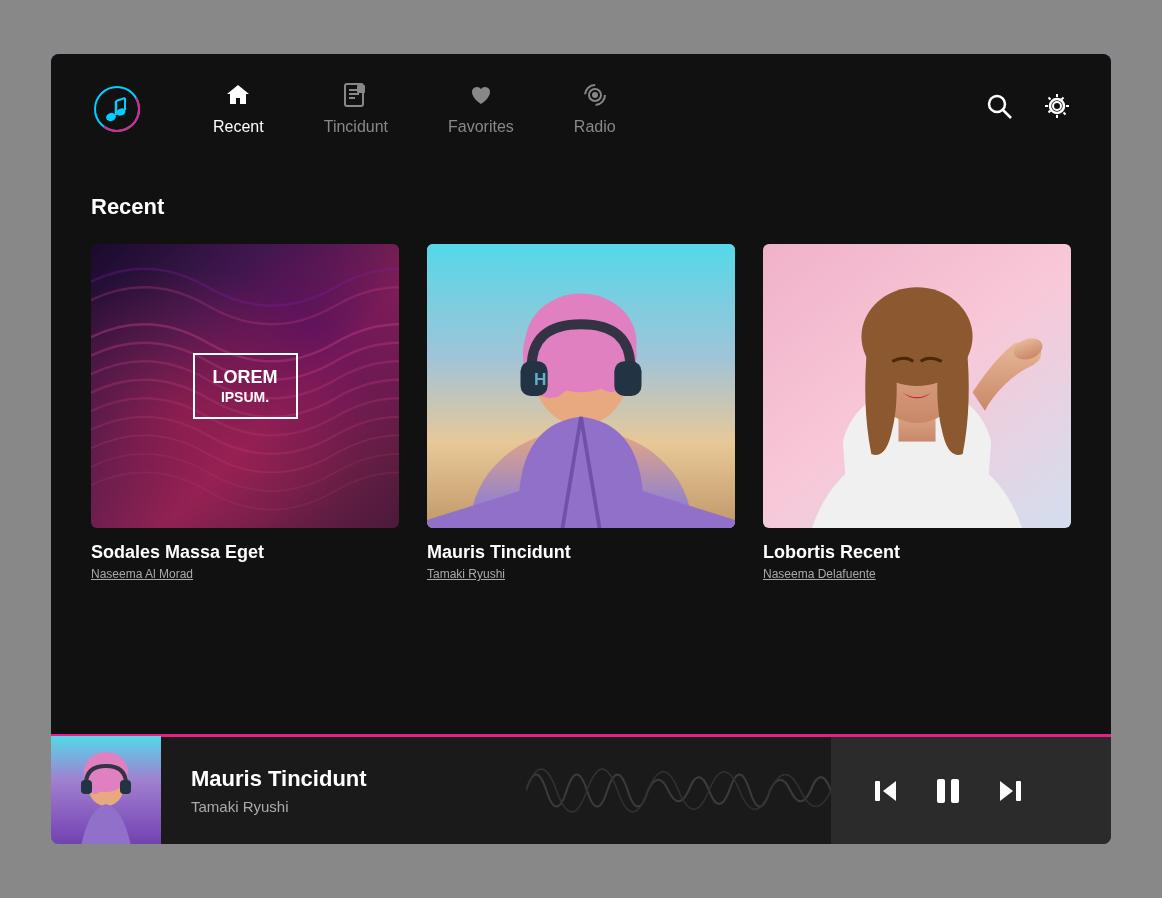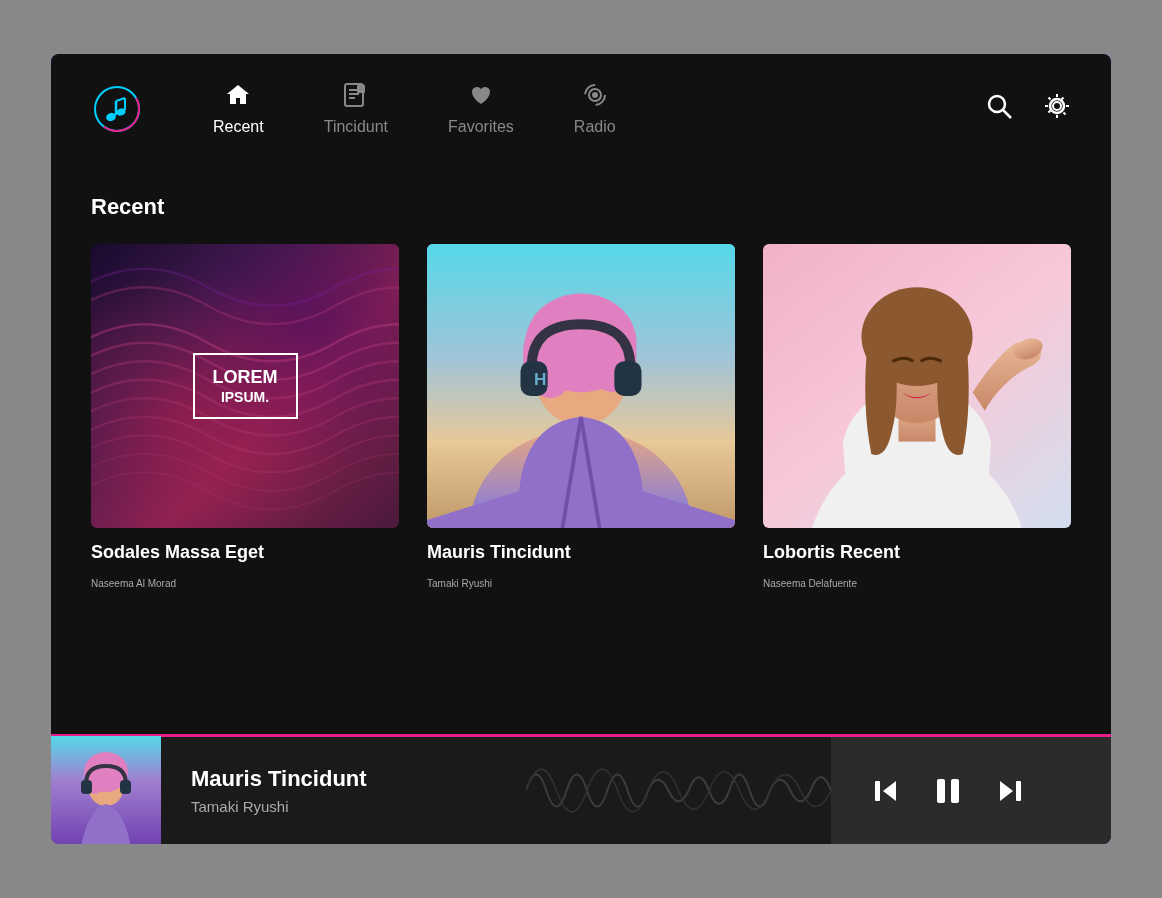--- a/index.html
+++ b/index.html
@@ -120,25 +120,26 @@
       position: absolute;
       inset: 0;
       background: radial-gradient(ellipse at 30% 60%, rgba(180, 30, 80, 0.5) 0%, transparent 60%),
                   radial-gradient(ellipse at 70% 30%, rgba(80, 10, 100, 0.6) 0%, transparent 50%);
     }
 
     .card-title {
       color: #fff;
       font-size: 18px;
       font-weight: 600;
-      margin-bottom: 15px;
+      margin-bottom: 4px;
     }
     .card-subtitle {
       color: #aaa;
-      font-size: 10px;
+      font-size: 12px;
+      text-decoration: underline;
     }
 
     
     .player-bar {
       height: 110px;
       background: #1a1a1a;
       display: flex;
       align-items: center;
       padding: 0;
       flex-shrink: 0;

